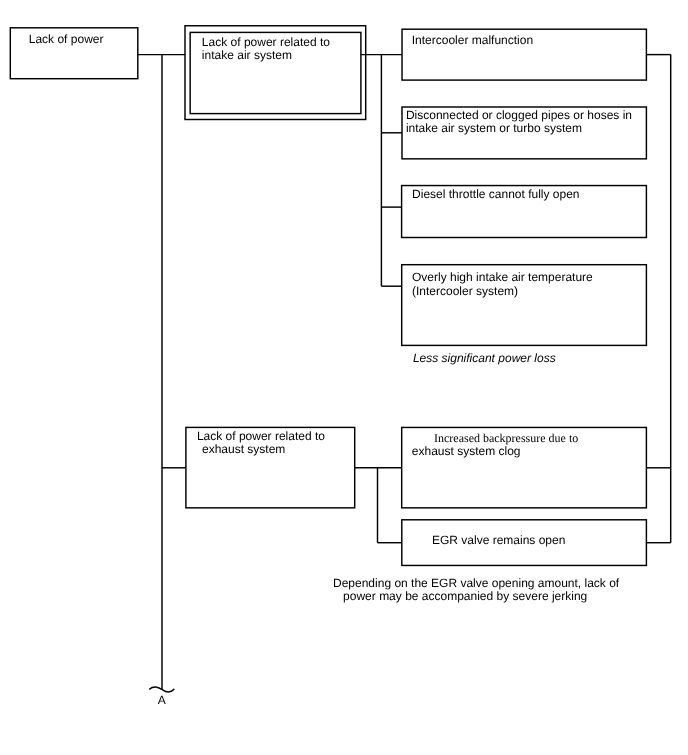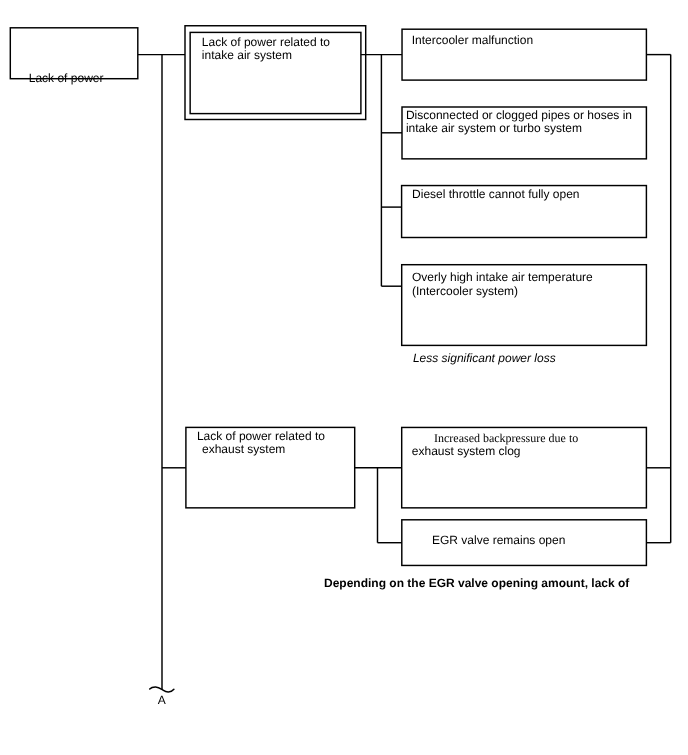--- a/index.html
+++ b/index.html
@@ -50,21 +50,21 @@
 
       <path d="M646.4 54.6 H670.7"></path>
       <path d="M670.7 54.6 V542.7"></path>
       <path d="M646.4 467.8 H670.7"></path>
       <path d="M646.4 542.7 H670.7"></path>
 
       <path stroke-linecap="round" stroke-width="1.5" d="M149.7 689.0 C151.2 687.4, 153.3 686.9, 155.6 686.95 C158.4 687.0, 160.4 688.5, 163.0 690.2 C165.0 691.5, 166.3 692.1, 168.4 692.0 C170.8 691.9, 172.6 690.9, 173.9 689.3"></path>
     </g>
   </svg>
 
-  <div class="txt" style="left:28.77px;top:31.5px;margin-top:39px;">Lack of power</div>
+  <div class="txt" style="left:28.77px;top:31.5px;">Lack of power</div>
 
   <div class="txt" style="left:201.87px;top:34.7px;">Lack of power related to</div>
   <div class="txt" style="left:201.87px;top:48.3px;">intake air system</div>
 
   <div class="txt" style="left:411.73px;top:32.5px;">Intercooler malfunction</div>
 
   <div class="txt" style="left:405.92px;top:107.7px;text-align:right;">Disconnected or clogged pipes or hoses in</div>
   <div class="txt" style="left:405.92px;top:121.3px;">intake air system or turbo system</div>
 
   <div class="txt" style="left:412.12px;top:186.6px;">Diesel throttle cannot fully open</div>
@@ -75,17 +75,18 @@
   <div class="txt" style="left:412.92px;top:350.6px;font-style:italic;">Less significant power loss</div>
 
   <div class="txt" style="left:196.92px;top:428.7px;">Lack of power related to</div>
   <div class="txt" style="left:190px;top:442.3px;margin-left:12px;">exhaust system</div>
 
   <div class="txt" style="left:434px;top:430.7px;font-family:Liberation Serif, serif;">Increased backpressure due to</div>
   <div class="txt" style="left:411.79px;top:444px;">exhaust system clog</div>
 
   <div class="txt" style="left:432px;top:524.6px;margin-top:8px;">EGR valve remains open</div>
 
-  <div class="txt" style="left:324px;top:575.6px;font-weight:bold;">Depending on the EGR valve opening amount, lack of</div>
+  <div class="txt" style="left:333px;top:575.6px;">Depending on the EGR valve opening amount, lack of</div>
+  <div class="txt" style="left:343.12px;top:589.1px;">power may be accompanied by severe jerking</div>
 
   <div class="txt" style="left:157.7px;top:693.4px;">A</div>
 
 </div>
 
 </body></html>

